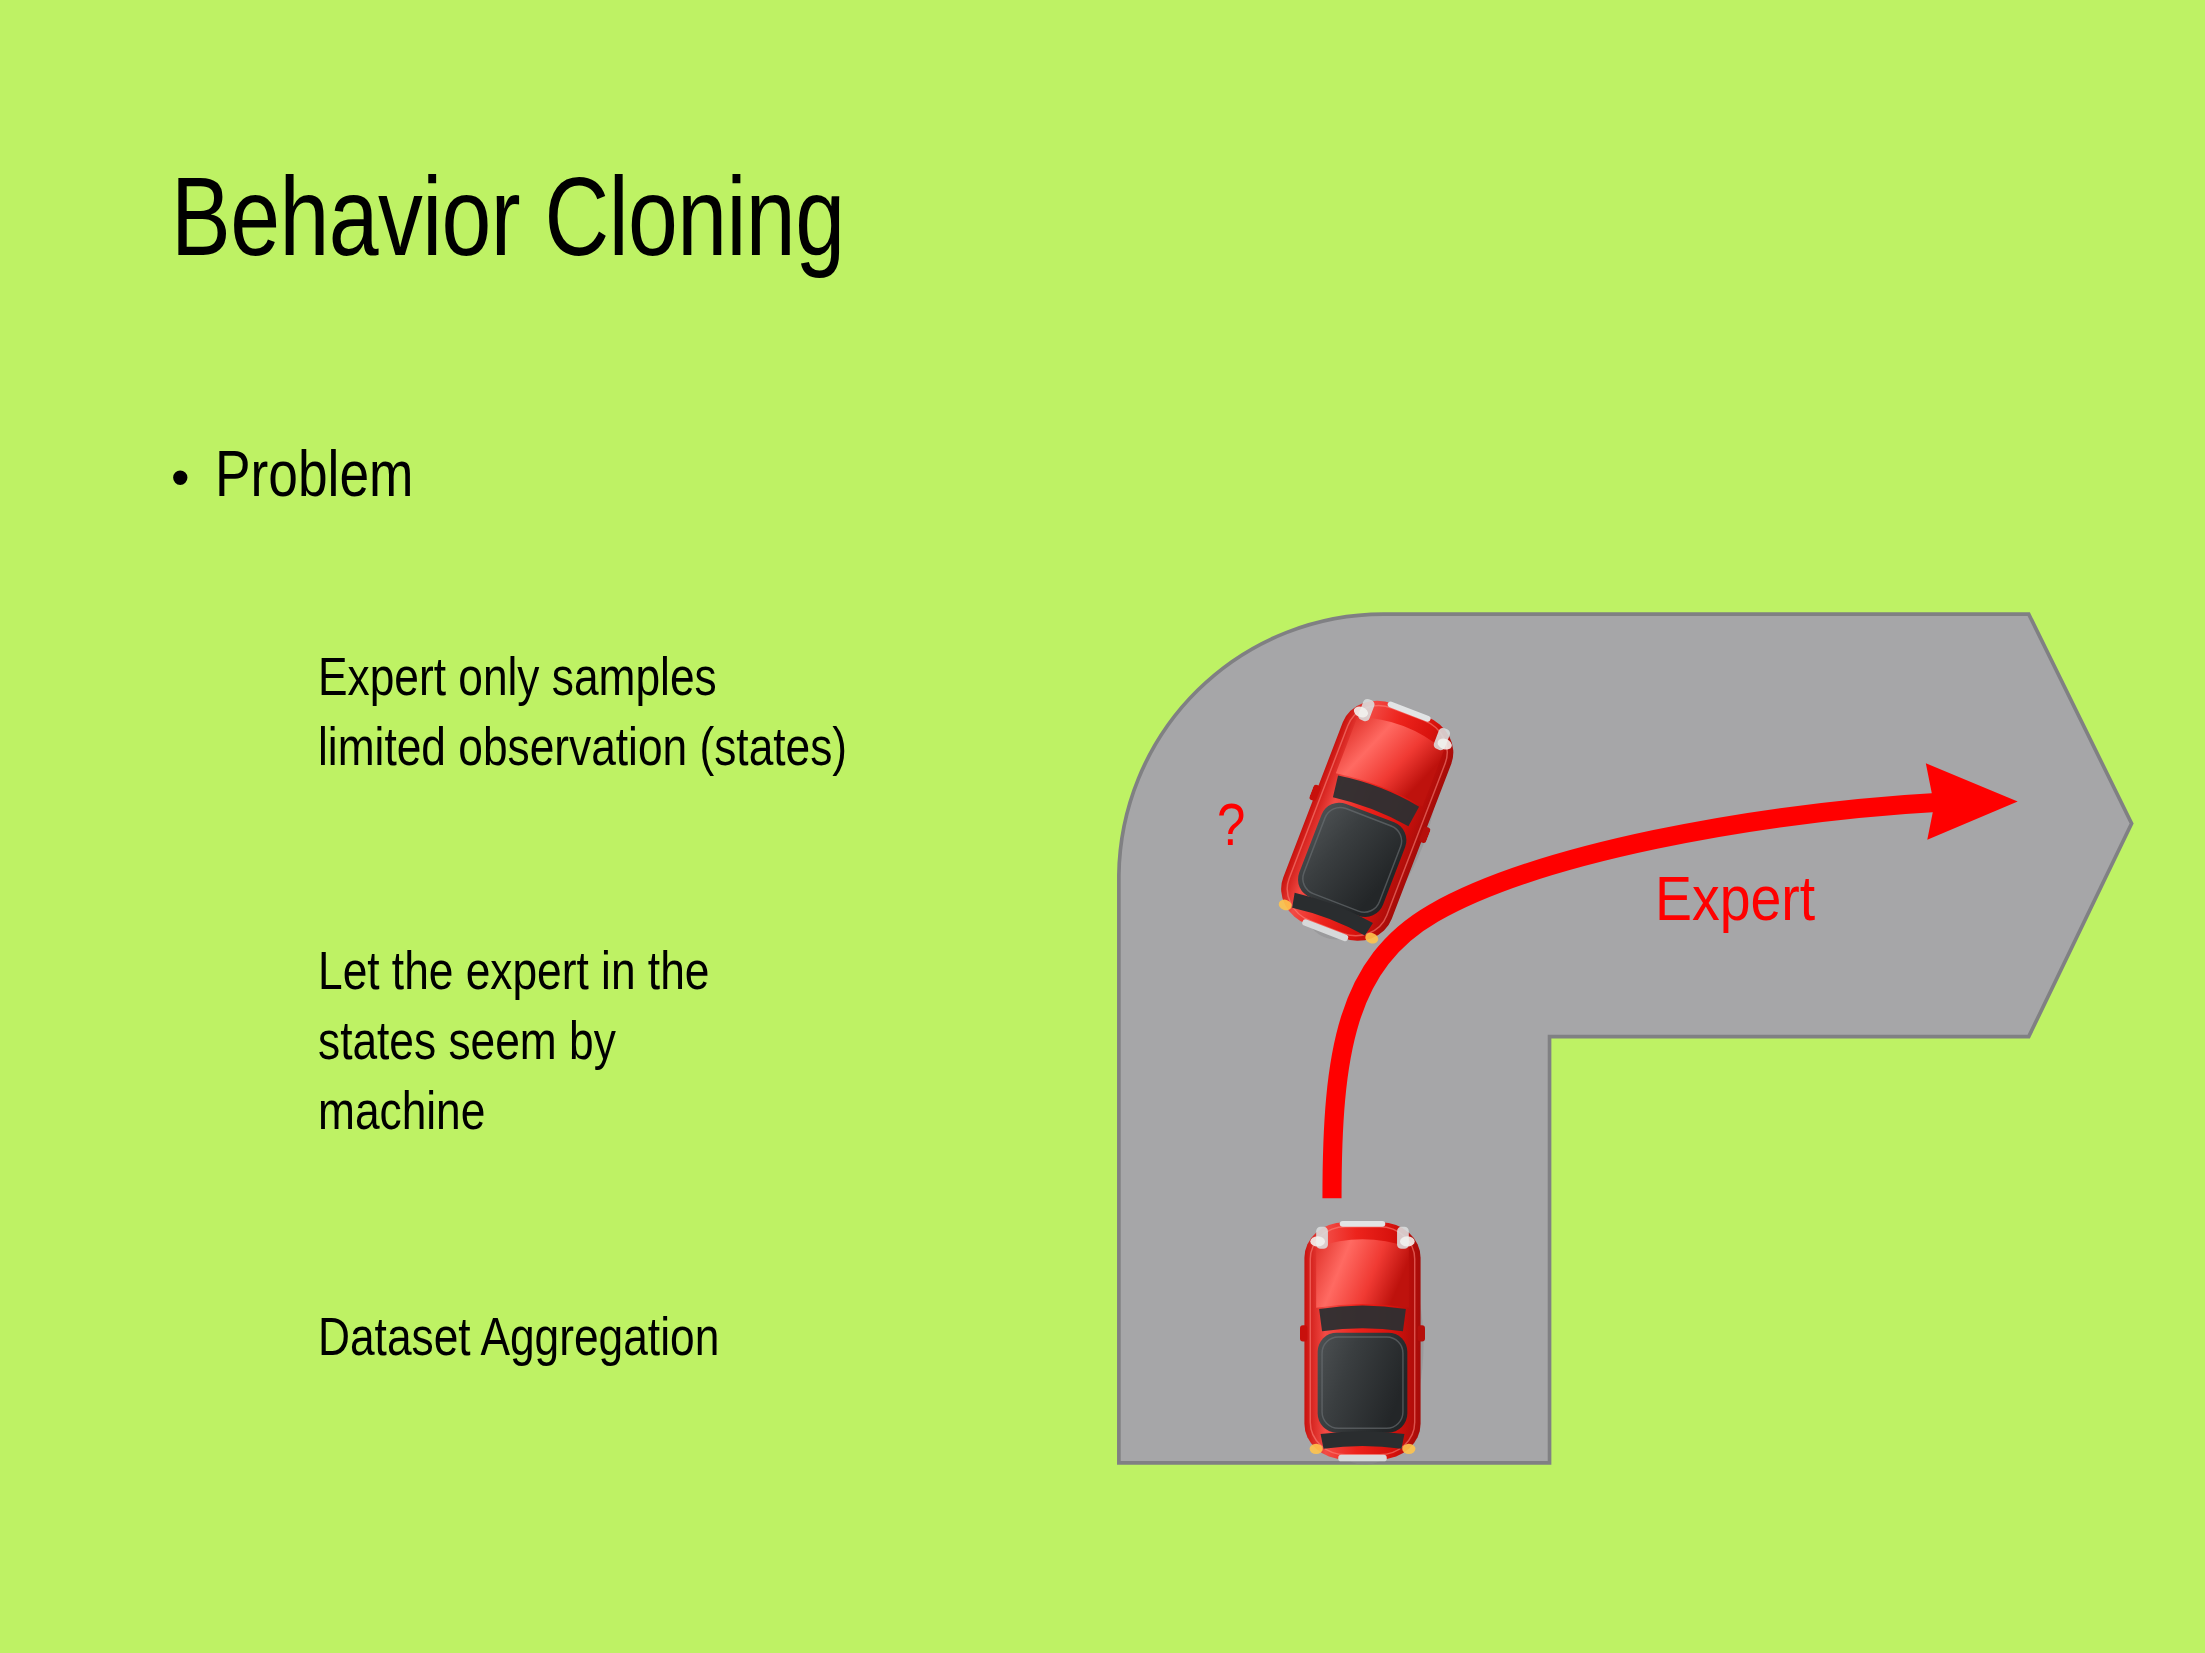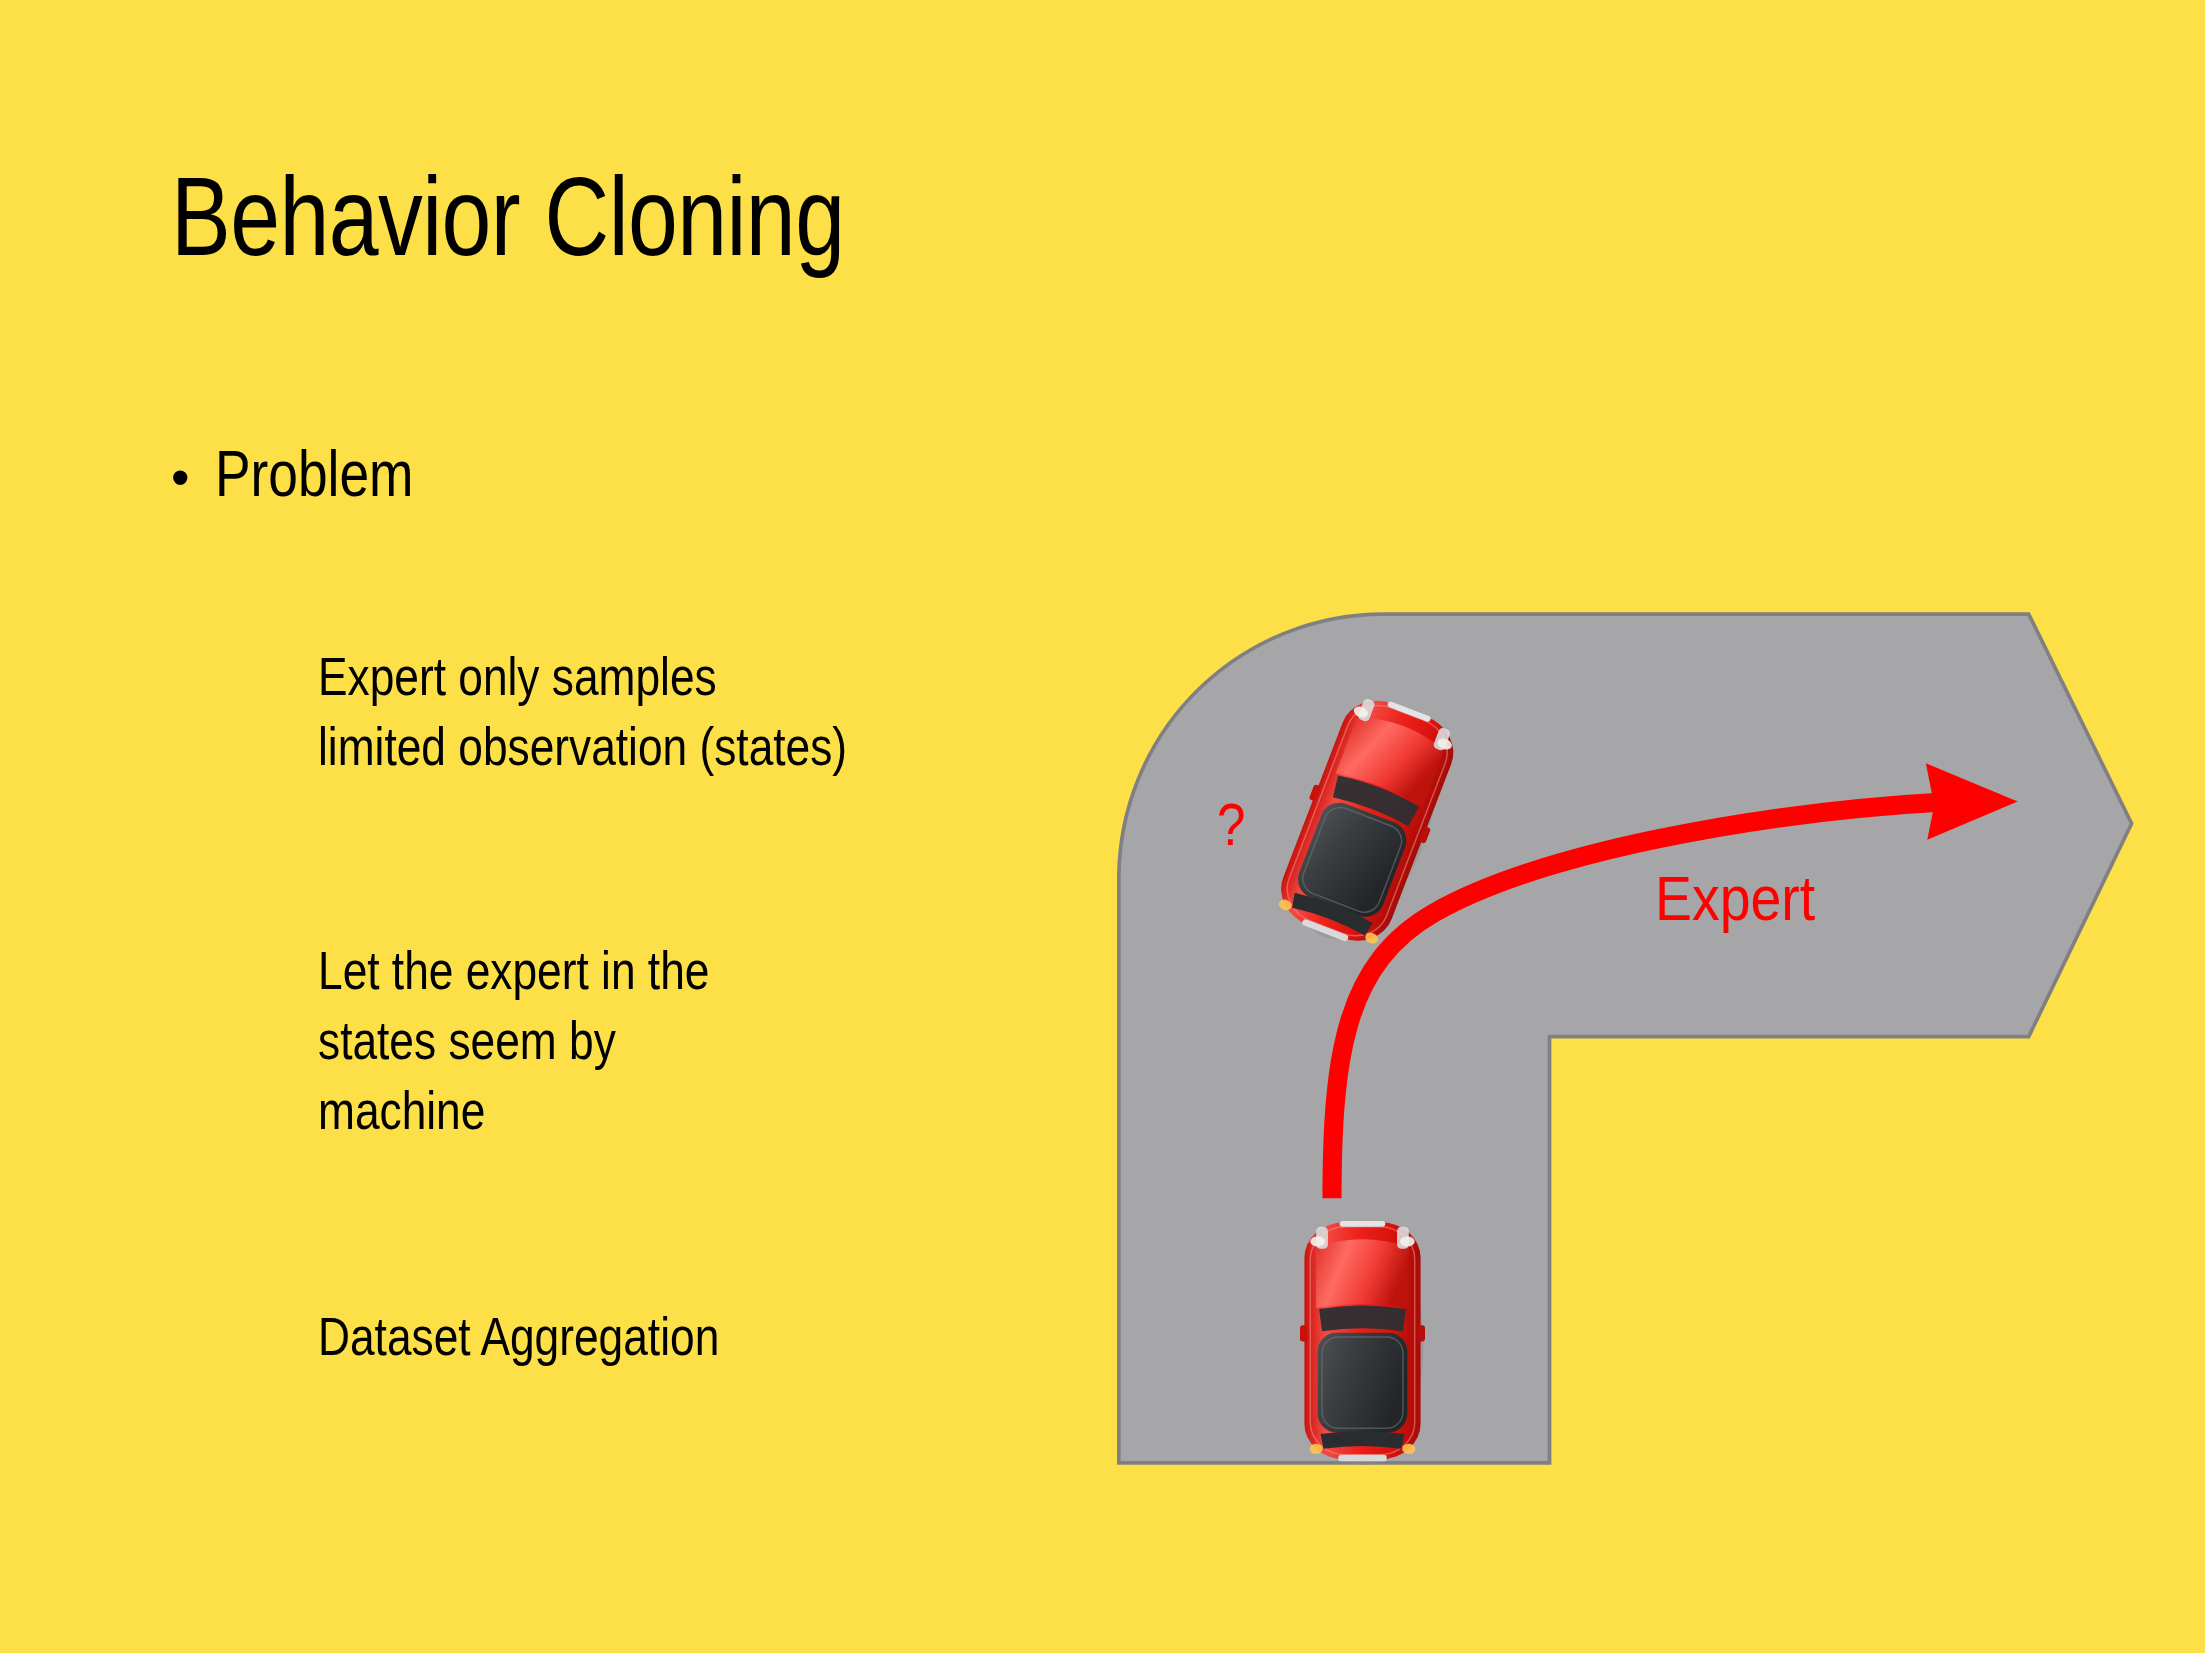--- a/index.html
+++ b/index.html
@@ -8,21 +8,21 @@
     padding: 0;
     background: #ffffff;
   }
   body {
     font-family: "Liberation Sans", sans-serif;
   }
   #slide {
     position: relative;
     width: 2205px;
     height: 1654px;
-    background: #fde047;
+    background: #bef264;
     overflow: hidden;
   }
 
   
   #slide-title {
     position: absolute;
     left: 171px;
     top: 158px;
     font-size: 112px;
     line-height: 1.05;

